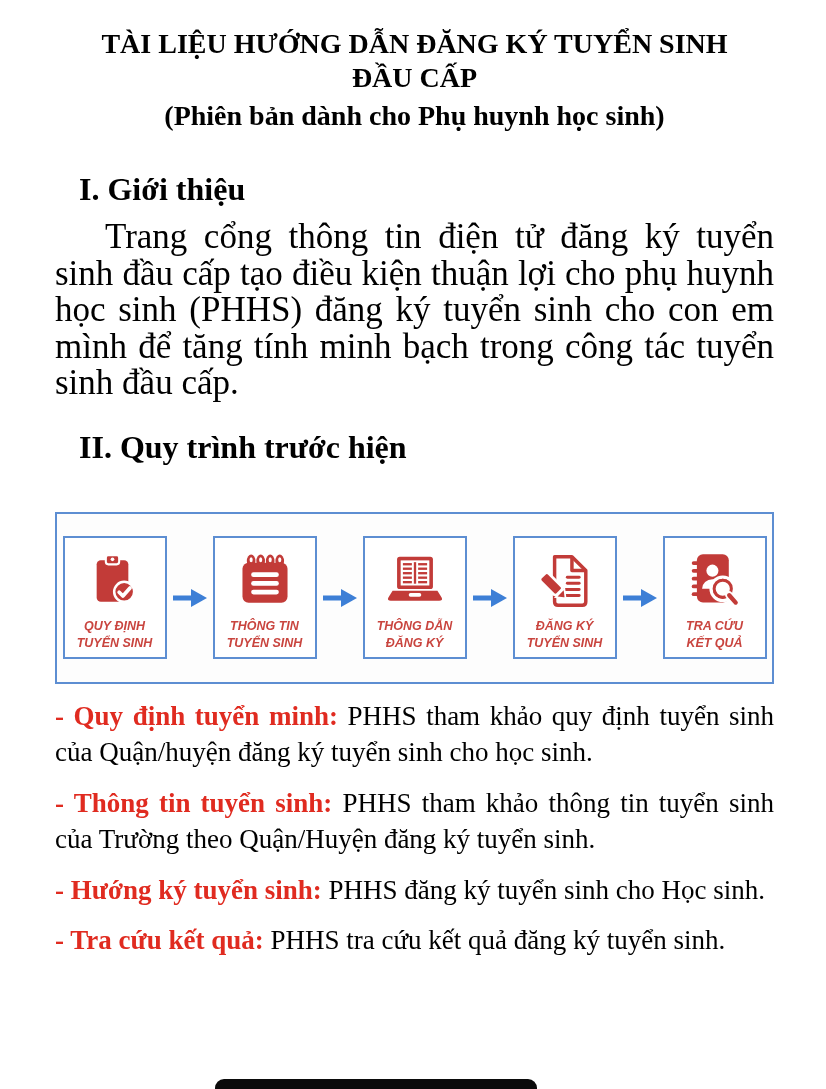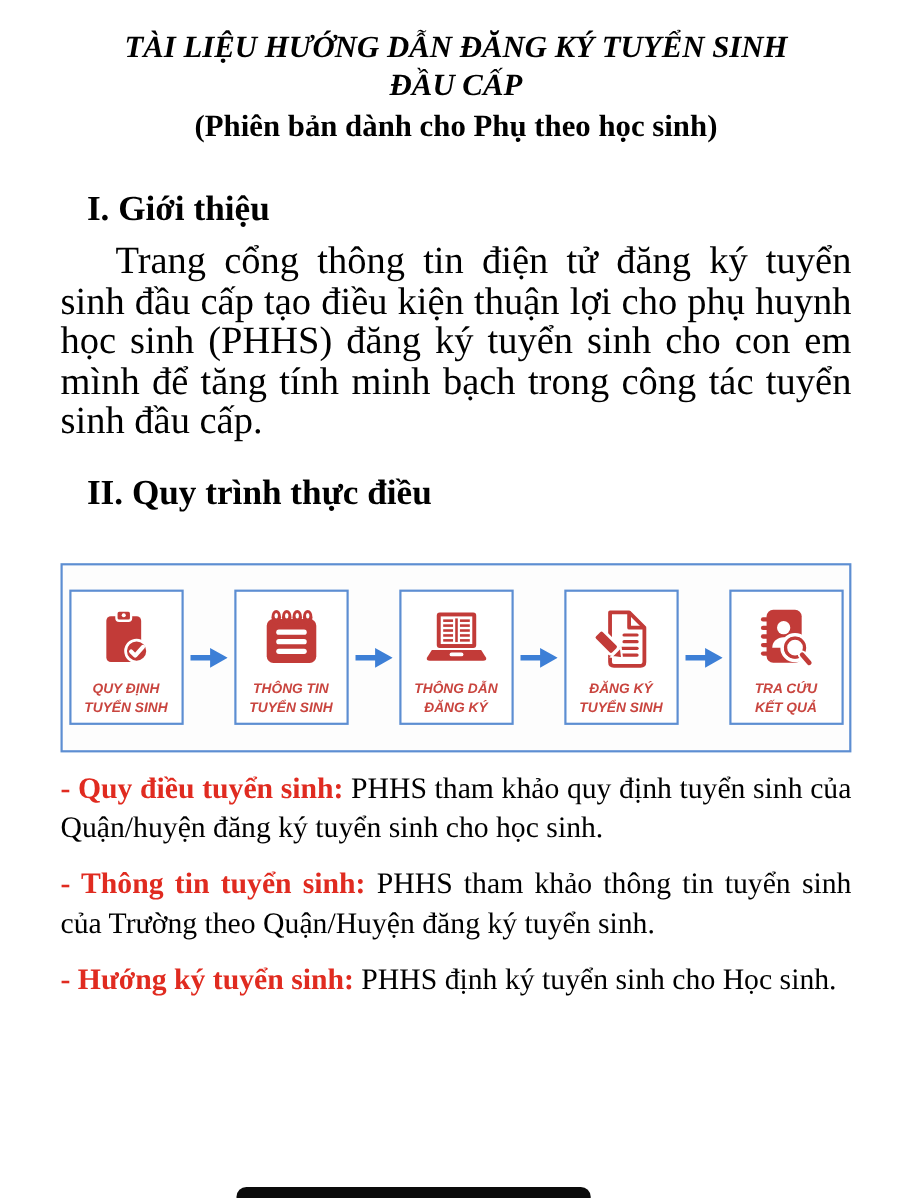--- a/index.html
+++ b/index.html
@@ -6,21 +6,21 @@
   html, body { background: #ffffff; }
   body {
     width: 826px; height: 1089px;
     position: relative; overflow: hidden;
     font-family: "Liberation Serif", serif;
     color: #000;
   }
   .page { padding: 27px 52px 0 55px; }
 
   .title-block { text-align: center; font-weight: bold; font-size: 28px; line-height: 34px; }
-  .title-line { white-space: nowrap; font-style: italic; }
+  .title-line { white-space: nowrap; }
   .subtitle { margin-top: 4px; }
 
   .section-heading { font-size: 32px; font-weight: bold; margin-left: 24px; }
   .h-intro { margin-top: 38px; }
   .h-process { margin-top: 27px; }
 
   .para {
     margin-top: 11px;
     font-size: 35px; line-height: 36.5px;
     text-align: justify; text-indent: 50px;
@@ -67,28 +67,28 @@
   }
 </style>
 </head>
 <body>
 
 <div class="page">
 
   <div class="title-block">
     <div class="title-line">TÀI LIỆU HƯỚNG DẪN ĐĂNG KÝ TUYỂN SINH</div>
     <div class="title-line">ĐẦU CẤP</div>
-    <div class="subtitle">(Phiên bản dành cho Phụ theo học sinh)</div>
+    <div class="subtitle">(Phiên bản dành cho Phụ huynh học sinh)</div>
   </div>
 
   <div class="section-heading h-intro">I. Giới thiệu</div>
 
   <p class="para">Trang cổng thông tin điện tử đăng ký tuyển sinh đầu cấp tạo điều kiện thuận lợi cho phụ huynh học sinh (PHHS) đăng ký tuyển sinh cho con em mình để tăng tính minh bạch trong công tác tuyển sinh đầu cấp.</p>
 
-  <div class="section-heading h-process">II. Quy trình thực điều</div>
+  <div class="section-heading h-process">II. Quy trình trước hiện</div>
 
   <div class="flow-box">
 
     <div class="step-card">
       <div class="step-icon-wrap">
         <svg width="50" height="58" viewBox="0 0 60 66">
           <rect x="8" y="8" width="38" height="50" rx="5" fill="#c23b38"></rect>
           <rect x="19" y="2" width="16" height="11" rx="3" fill="#c23b38" stroke="#fff" stroke-width="2.5"></rect>
           <circle cx="27" cy="7" r="2.2" fill="#fff"></circle>
           <circle cx="41" cy="46" r="12" fill="#c23b38" stroke="#fff" stroke-width="3"></circle>
@@ -211,23 +211,24 @@
         </svg>
       </div>
       <div class="step-label">
         <div>TRA CỨU</div>
         <div>KẾT QUẢ</div>
       </div>
     </div>
 
   </div>
 
-  <p class="bullet"><span class="lead">- Quy điều tuyển sinh:</span> <span>PHHS tham khảo quy định tuyển sinh của Quận/huyện đăng ký tuyển sinh cho học sinh.</span></p>
+  <p class="bullet"><span class="lead">- Quy định tuyển minh:</span> <span>PHHS tham khảo quy định tuyển sinh của Quận/huyện đăng ký tuyển sinh cho học sinh.</span></p>
 
   <p class="bullet"><span class="lead">- Thông tin tuyển sinh:</span> <span>PHHS tham khảo thông tin tuyển sinh của Trường theo Quận/Huyện đăng ký tuyển sinh.</span></p>
 
 
-  <p class="bullet"><span class="lead">- Hướng ký tuyển sinh:</span> <span>PHHS định ký tuyển sinh cho Học sinh.</span></p>
-
+  <p class="bullet"><span class="lead">- Hướng ký tuyển sinh:</span> <span>PHHS đăng ký tuyển sinh cho Học sinh.</span></p>
+
+  <p class="bullet"><span class="lead">- Tra cứu kết quả:</span> <span>PHHS tra cứu kết quả đăng ký tuyển sinh.</span></p>
 
 </div>
 
 <div class="black-bar"></div>
 
 </body></html>

